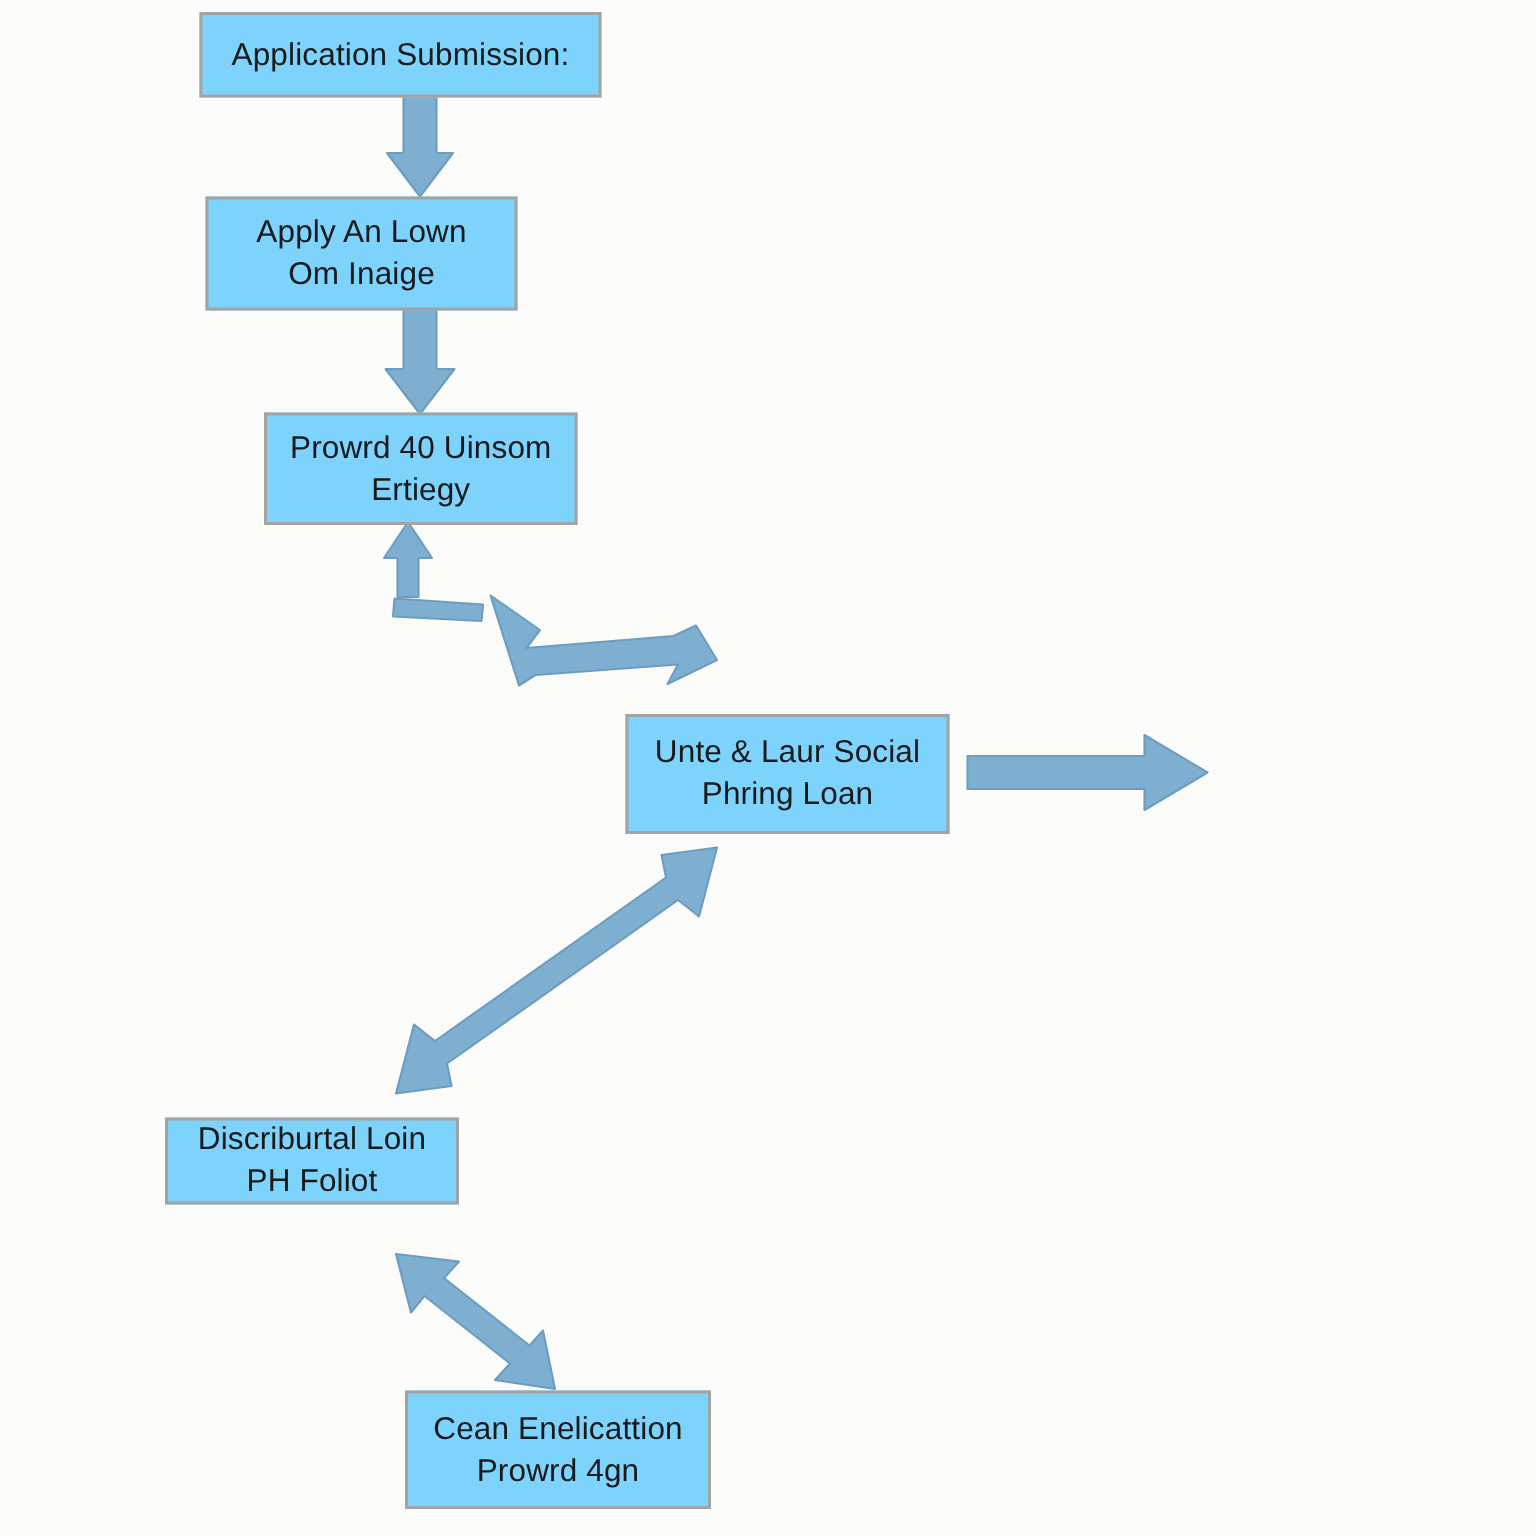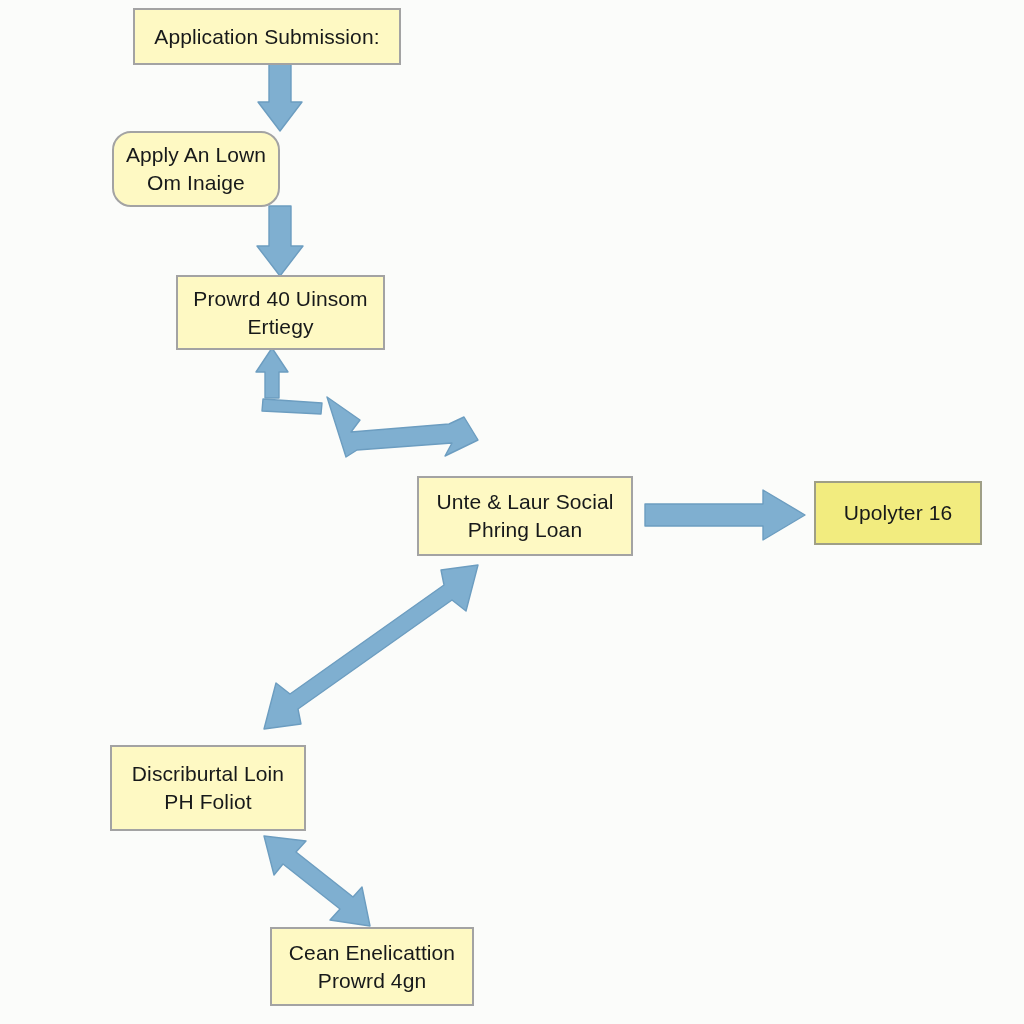--- a/index.html
+++ b/index.html
@@ -16,21 +16,21 @@
   }
   #canvas {
     position: relative;
     width: 1024px;
     height: 1024px;
     background: #fbfcfa;
   }
   .node {
     position: absolute;
     box-sizing: border-box;
-    background: #fef9c3;
+    background: #7dd3fc;
     border: 2px solid #a3a3a3;
     display: flex;
     align-items: center;
     justify-content: center;
     text-align: center;
     color: #17191a;
     font-size: 21px;
     line-height: 1.33;
     letter-spacing: 0.1px;
     white-space: pre-line;
@@ -90,30 +90,29 @@
     <g>
       <path d="M 264 836
                L 306 841 L 296 852 L 353 897 L 362 887
                L 370 926
                L 330 920 L 340 909 L 283 864 L 274 875 Z" fill="#7fafd0" stroke="#6c9dc0" stroke-width="1.4" stroke-linejoin="round"></path>
     </g>
   </svg>
 
   <div class="node" style="left:133px; top:8px; width:268px; height:57px;">Application Submission:</div>
 
-  <div class="node" style="left:112px; top:131px; width:168px; height:76px;border-radius:19px;">Apply An Lown
+  <div class="node" style="left:137px; top:131px; width:208px; height:76px;">Apply An Lown
 Om Inaige</div>
 
   <div class="node" style="left:176px; top:275px; width:209px; height:75px;">Prowrd 40 Uinsom
 Ertiegy</div>
 
   <div class="node" style="left:417px; top:476px; width:216px; height:80px;">Unte &amp; Laur Social
 Phring Loan</div>
 
-  <div class="node highlight" style="left:814px; top:481px; width:168px; height:64px;">Upolyter 16</div>
 
-  <div class="node" style="left:110px; top:745px; width:196px; height:86px;">Discriburtal Loin
+  <div class="node" style="left:110px; top:745px; width:196px; height:58px;">Discriburtal Loin
 PH Foliot</div>
 
   <div class="node" style="left:270px; top:927px; width:204px; height:79px;">Cean Enelicattion
 Prowrd 4gn</div>
 
 </div>
 
 </body></html>

